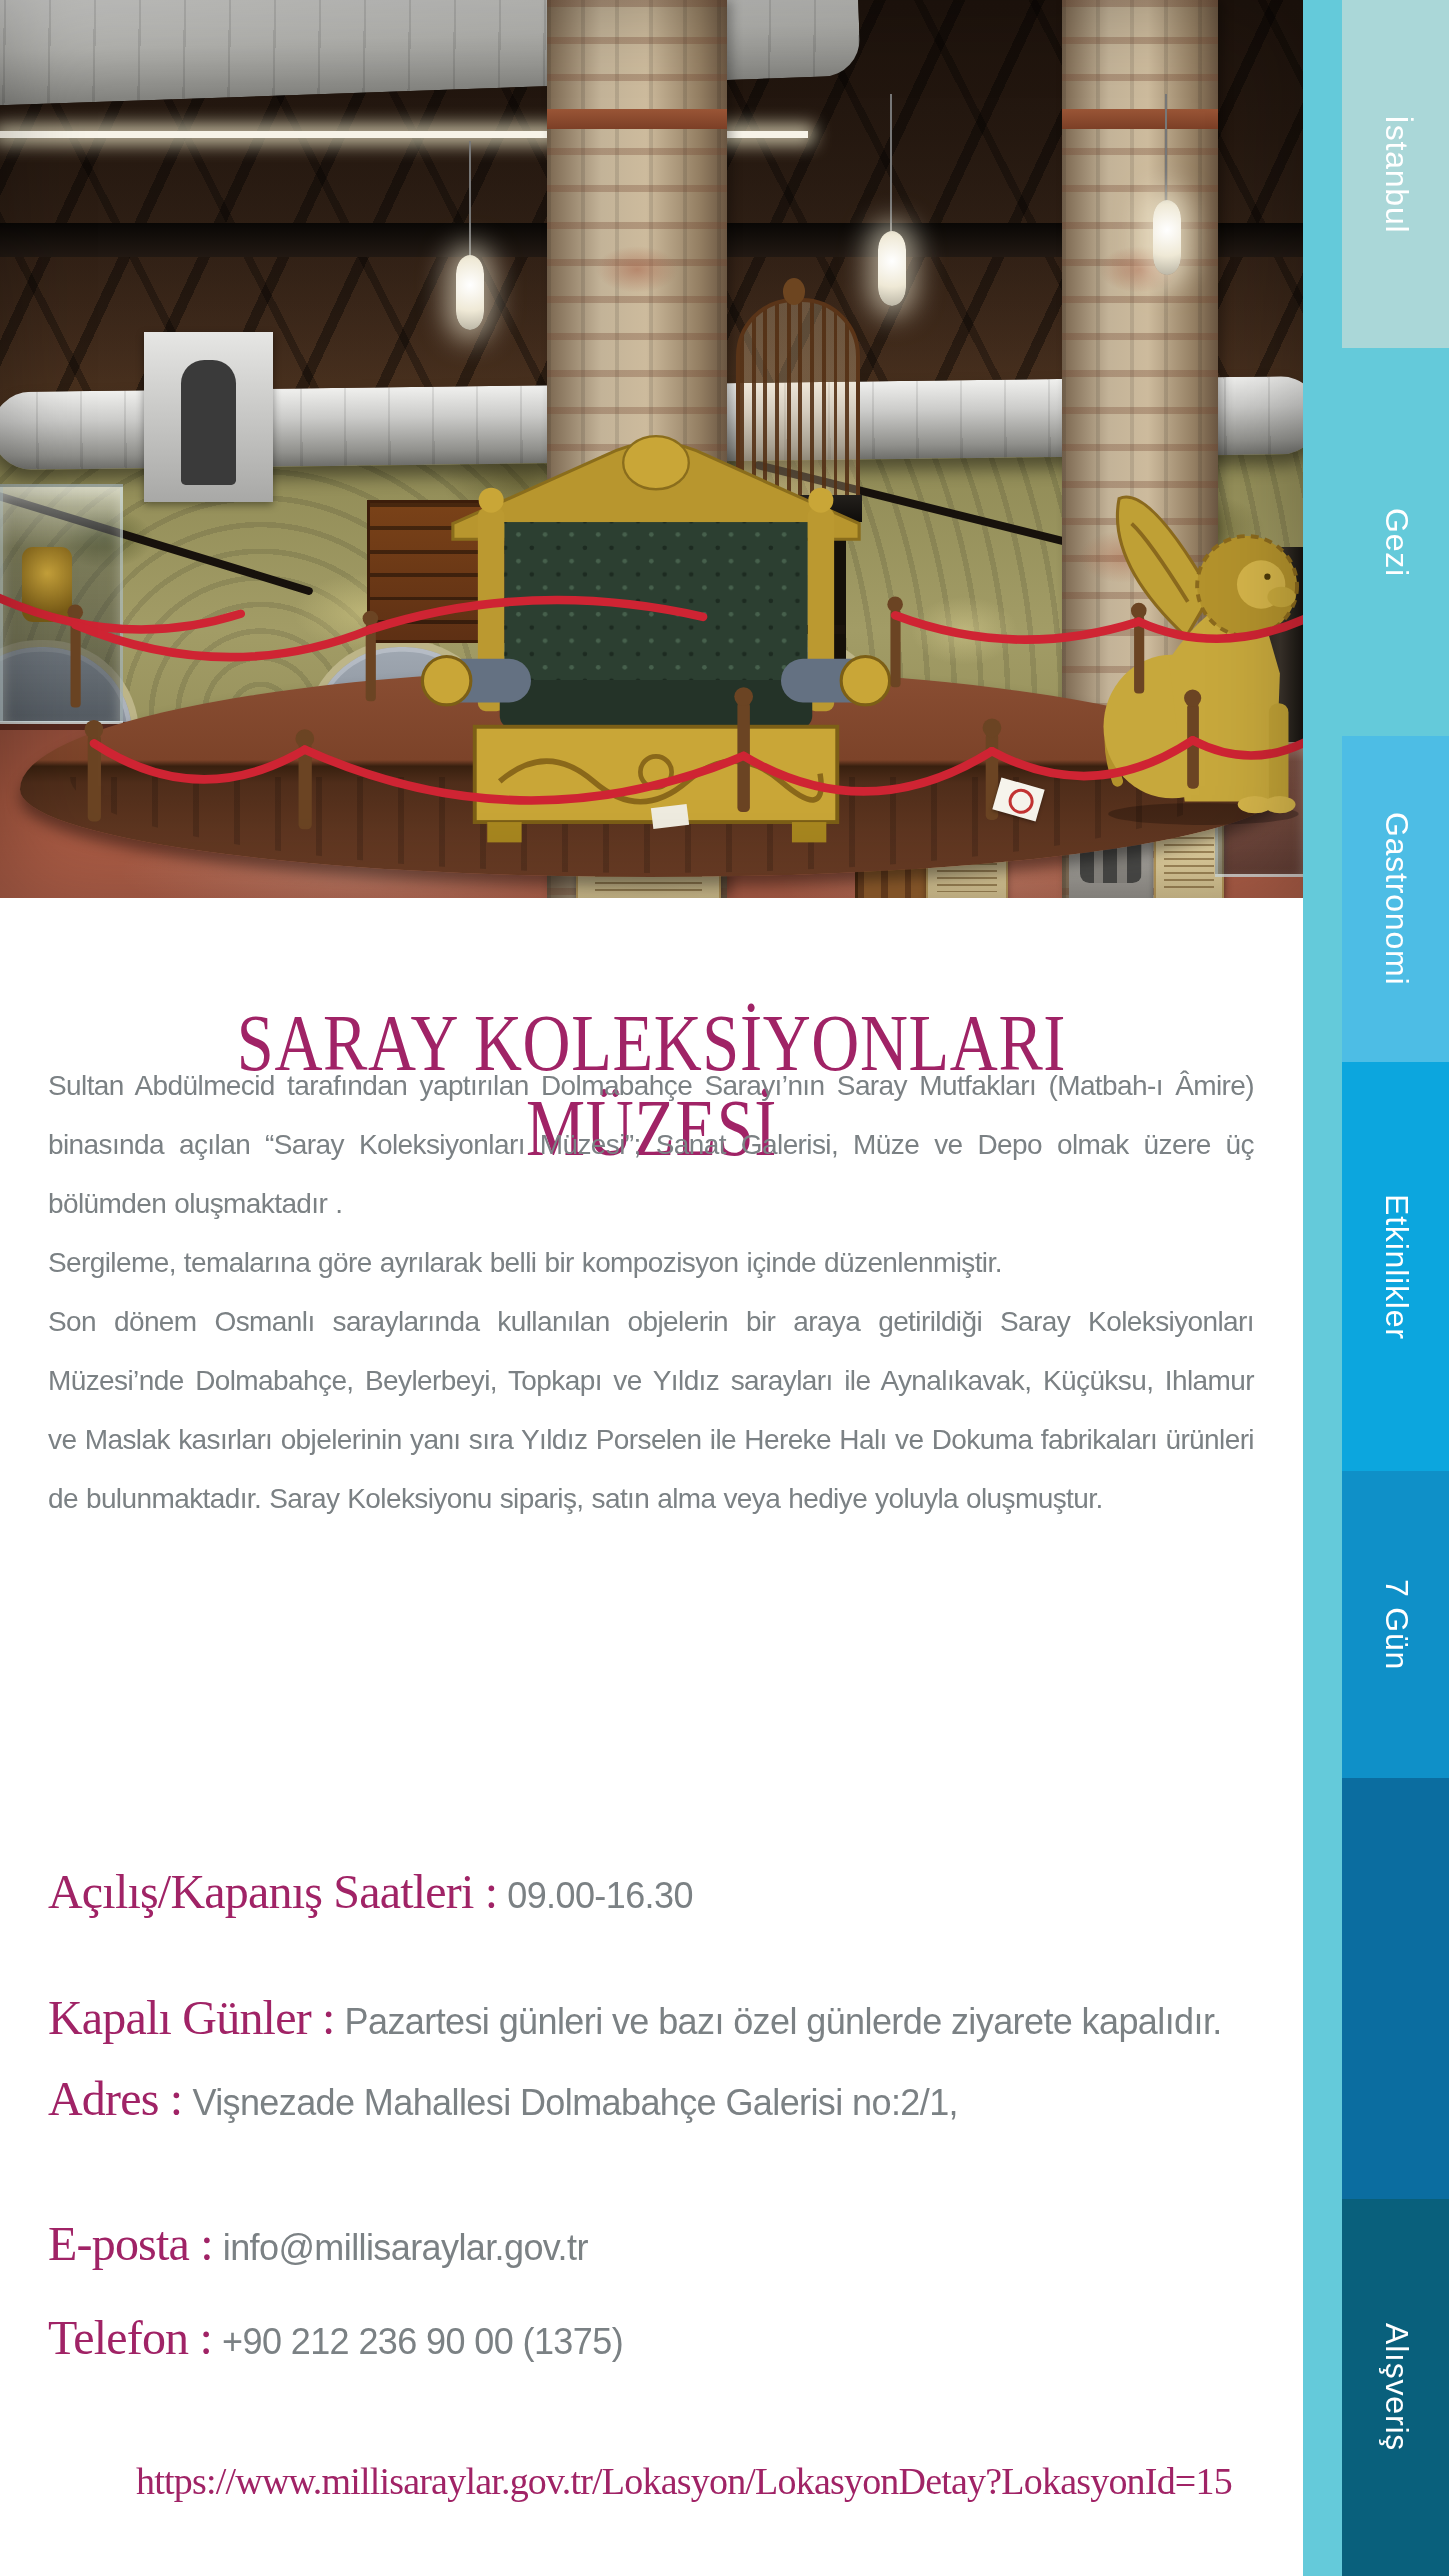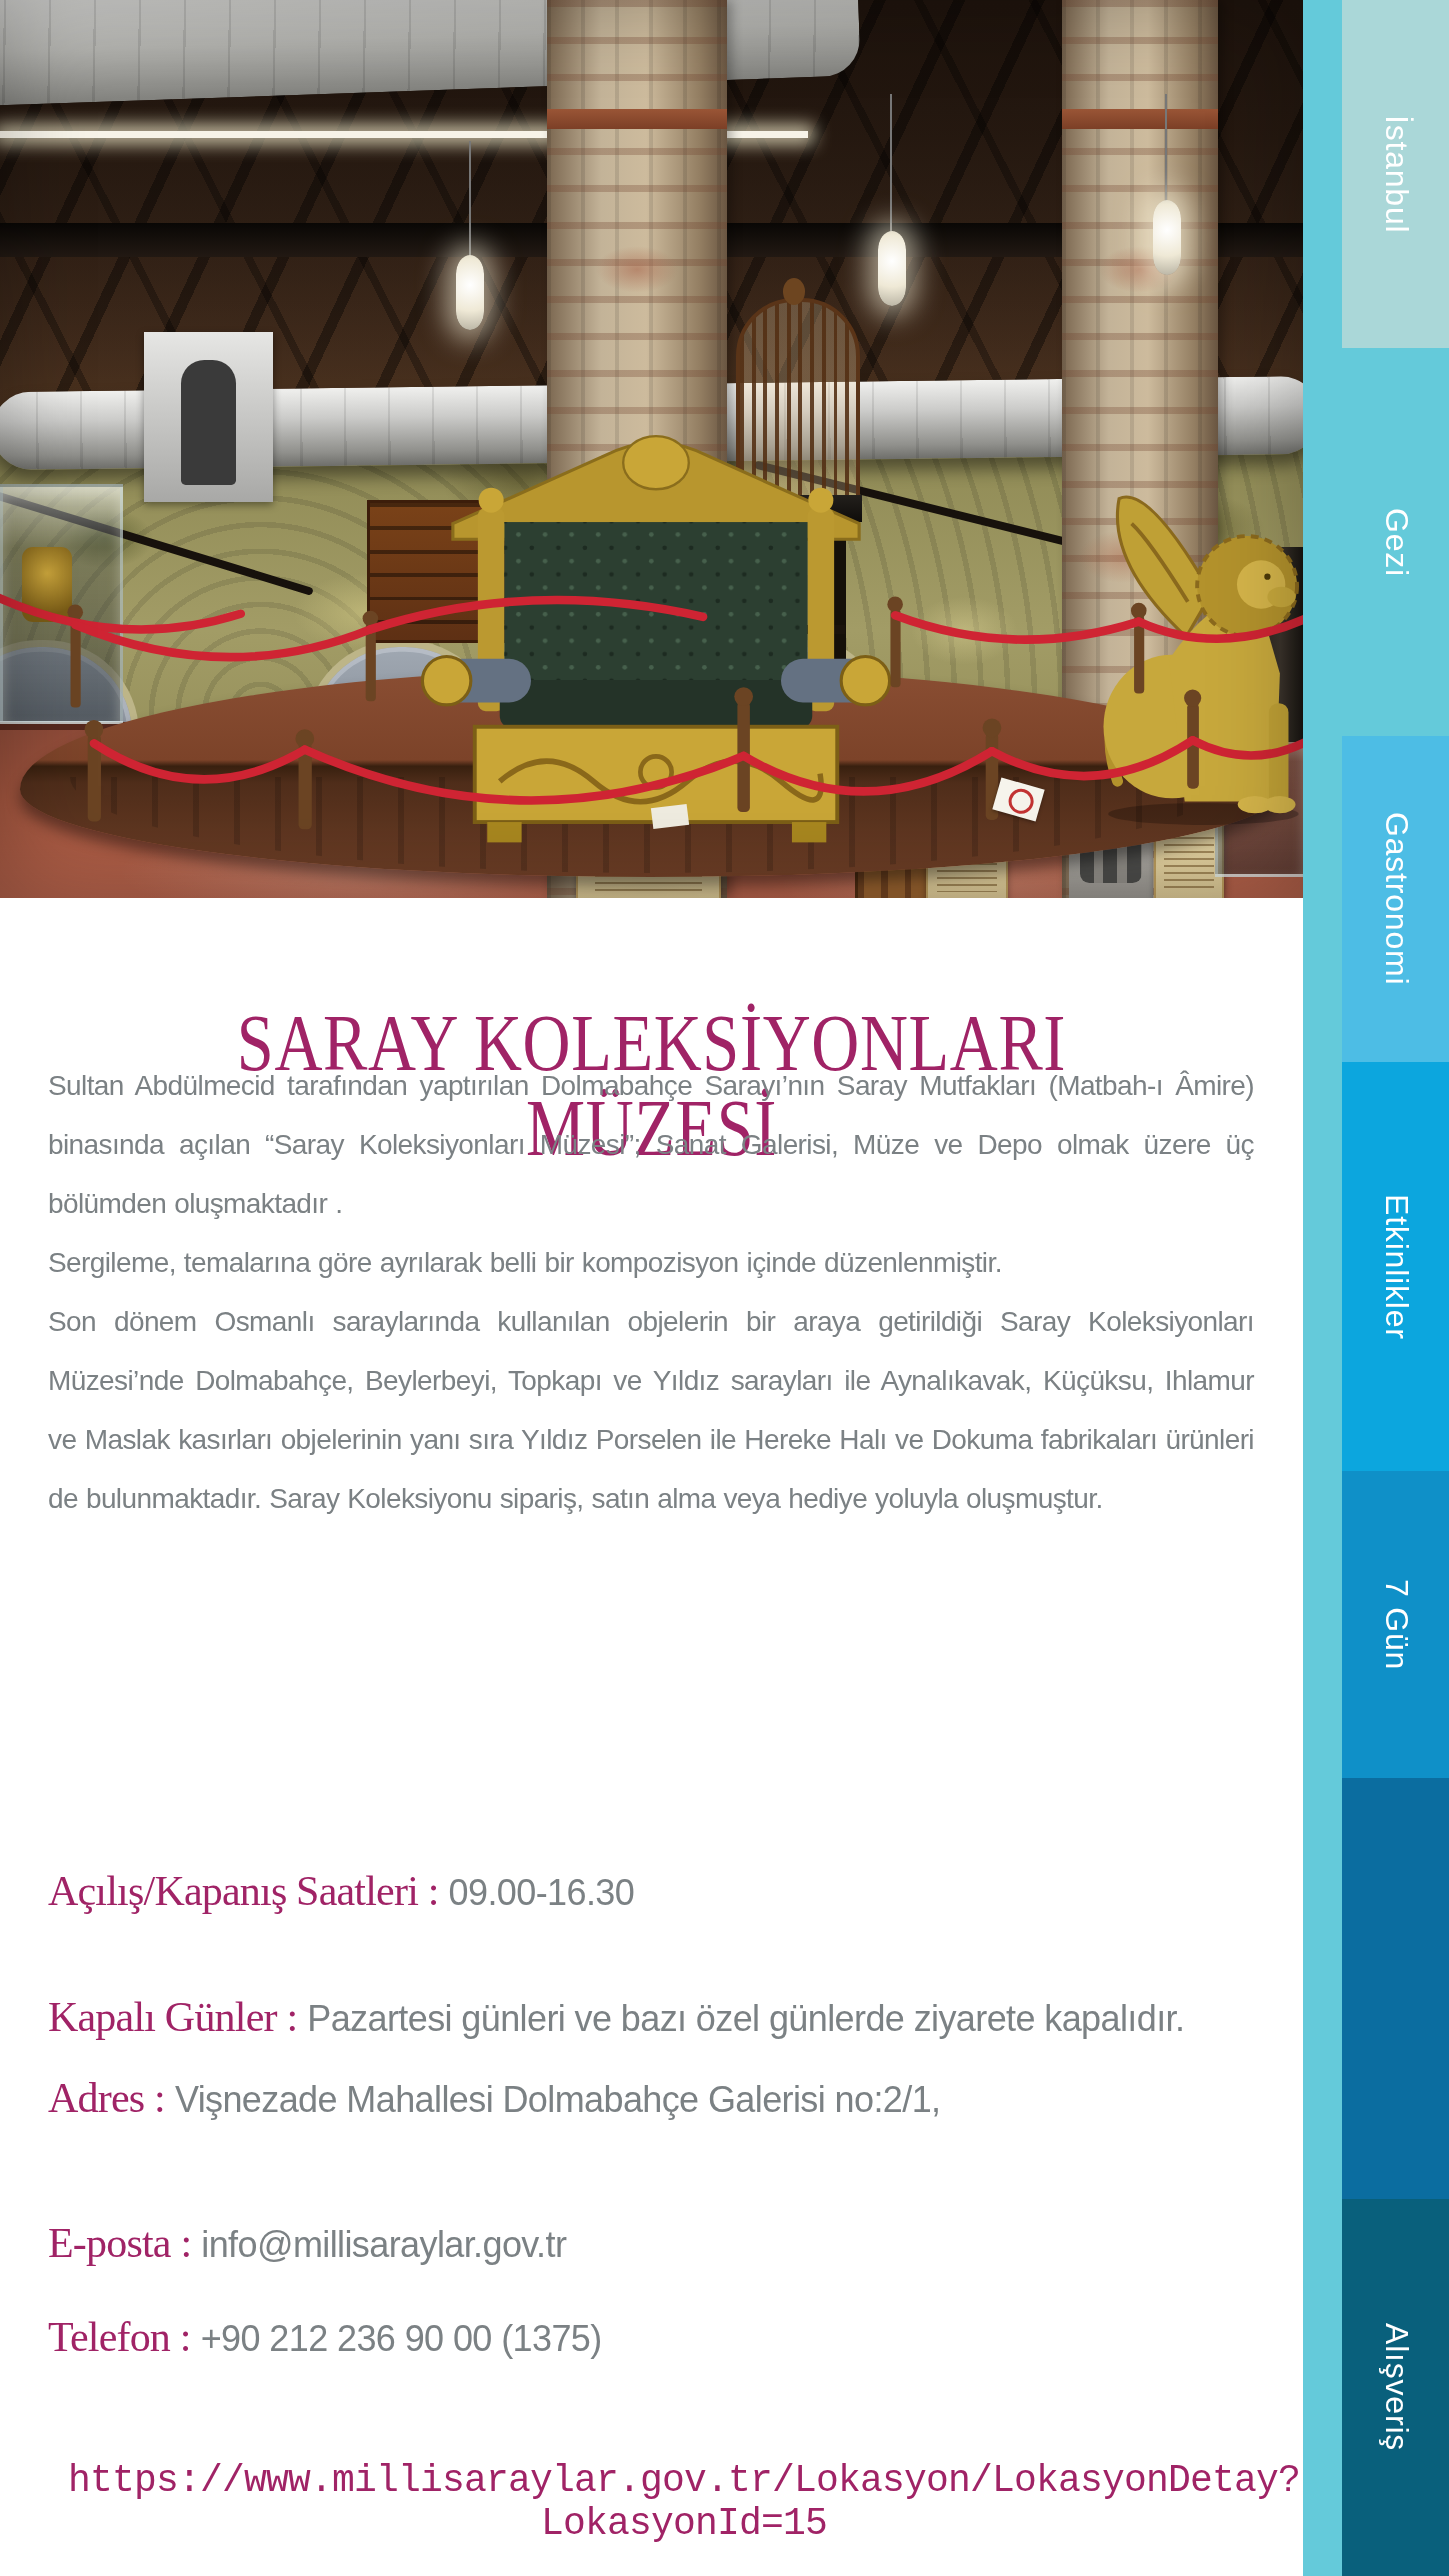--- a/index.html
+++ b/index.html
@@ -115,27 +115,27 @@
   .tab span{writing-mode:vertical-rl;color:#ffffff;font-size:32px;letter-spacing:0.8px;font-family:"Liberation Sans",sans-serif;}
 
   
   .title{position:absolute;left:0;top:947px;width:1303px;text-align:center;
     font-family:"Liberation Serif",serif;font-weight:400;color:var(--magenta);
     font-size:81px;line-height:1.05;letter-spacing:0.8px;transform:scaleX(.82);}
   .paras{position:absolute;left:48px;top:1056px;width:1206px;}
   .paras p{margin:0;text-align:justify;color:var(--bodygray);font-size:28px;line-height:59px;
     letter-spacing:-0.6px;word-spacing:0.8px;}
   .inforow{position:absolute;left:48px;width:1206px;font-size:36px;line-height:47px;}
-  .lbl{font-family:"Liberation Serif",serif;color:var(--magenta);font-size:42px;letter-spacing:-0.8px;}
+  .lbl{font-family:"Liberation Serif",serif;color:var(--magenta);font-size:48px;letter-spacing:-0.8px;}
   .val{color:var(--bodygray);letter-spacing:-0.6px;}
   .addr2{display:block;padding-left:153px;color:var(--bodygray);letter-spacing:-0.6px;}
   .r-hours{top:1868px;} .r-closed{top:1994px;} .r-addr{top:2075px;} .r-email{top:2220px;} .r-phone{top:2314px;}
   .detay{position:absolute;left:48px;top:2410px;width:1206px;text-align:center;color:var(--bodygray);font-size:35px;}
   .url{position:absolute;left:0;top:2459px;width:1368px;text-align:center;
-    font-family:Liberation Mono, monospace;color:var(--magenta);font-size:38px;letter-spacing:-0.8px;}
+    font-family:Liberation Serif, serif;color:var(--magenta);font-size:38px;letter-spacing:-0.8px;}
 </style>
 </head>
 <body>
 
 <div class="page" style="--magenta: #a02366; --bodygray: #7b8184;">
 
   <div class="photo">
     <div class="ceiling"></div>
     <div class="duct-top"></div>
     <div class="beam"></div>

